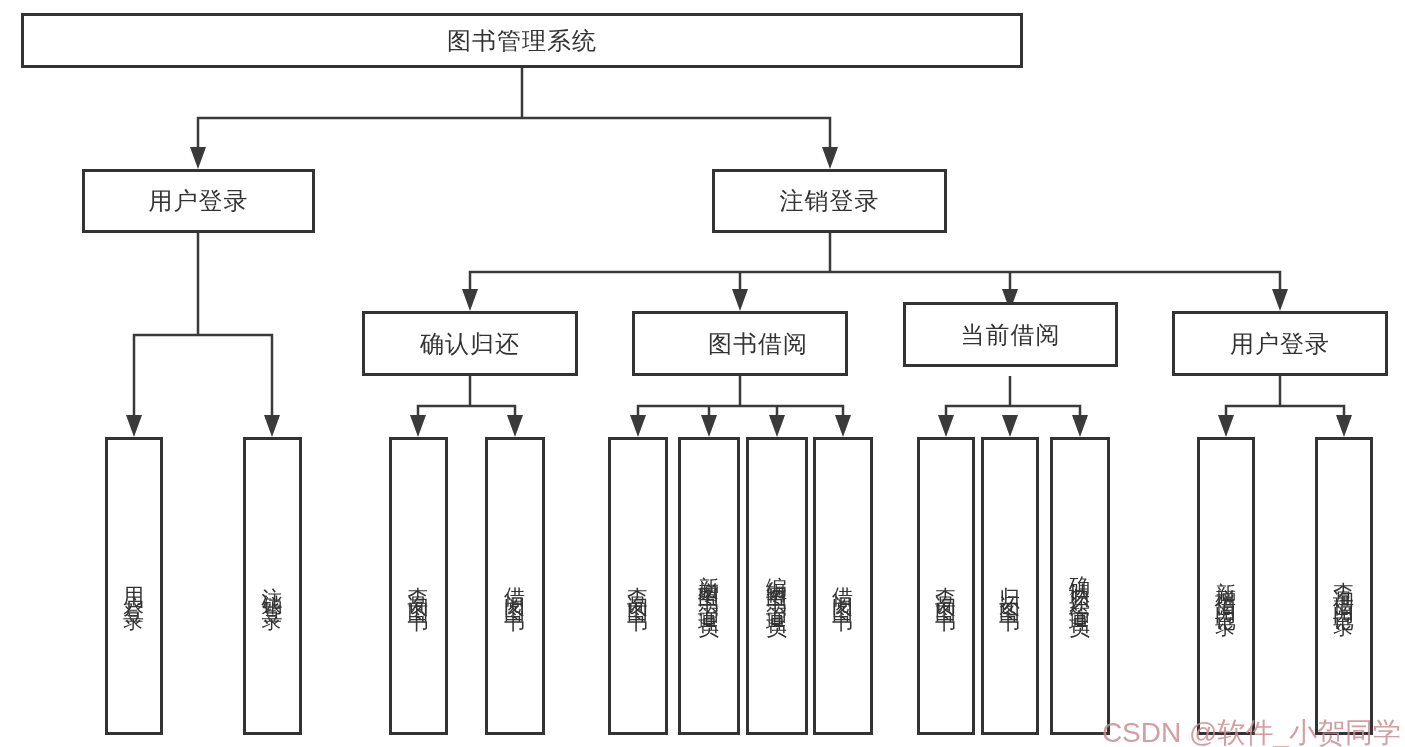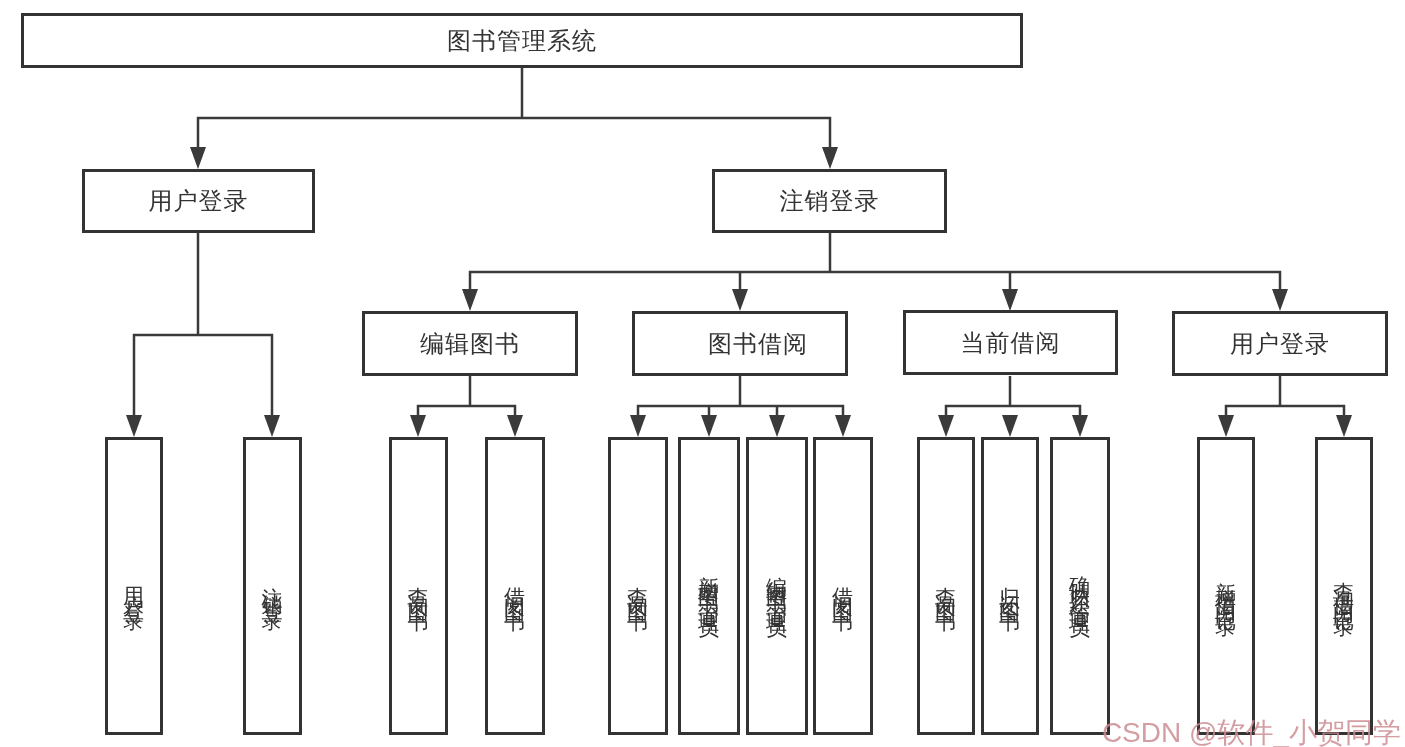--- a/index.html
+++ b/index.html
@@ -27,21 +27,21 @@
     align-items: center;
     justify-content: center;
     z-index: 2;
   }
   .h-node { font-size: 24px; letter-spacing: 1px; }
   .root-node   { left: 21px;   top: 13px;  width: 1002px; height: 55px; }
   .lvl2-login  { left: 82px;   top: 169px; width: 233px;  height: 64px; }
   .lvl2-mgmt   { left: 712px;  top: 169px; width: 235px;  height: 64px; }
   .lvl3-a { left: 362px;  top: 311px; width: 216px; height: 65px; }
   .lvl3-b { left: 632px;  top: 311px; width: 216px; height: 65px; padding-left: 36px; }
-  .lvl3-c { left: 903px;  top: 310px; width: 215px; height: 65px; }
+  .lvl3-c { left: 903px;  top: 302px; width: 215px; height: 65px; }
   .lvl3-d { left: 1172px; top: 311px; width: 216px; height: 65px; }
   .leaf {
     top: 437px;
     height: 298px;
     writing-mode: vertical-rl;
     text-orientation: mixed;
     font-size: 21px;
     letter-spacing: 8px;
     line-height: 1;
     text-align: center;
@@ -121,21 +121,21 @@
   </div>
 
   <div class="node lvl2-login h-node">
     <span>用户登录</span>
   </div>
   <div class="node lvl2-mgmt h-node">
     <span>注销登录</span>
   </div>
 
   <div class="node lvl3-a h-node">
-    <span>编辑图书</span>
+    <span>确认归还</span>
   </div>
   <div class="node lvl3-b h-node">
     <span>图书借阅</span>
   </div>
   <div class="node lvl3-c h-node">
     <span>当前借阅</span>
   </div>
   <div class="node lvl3-d h-node">
     <span>用户登录</span>
   </div>

